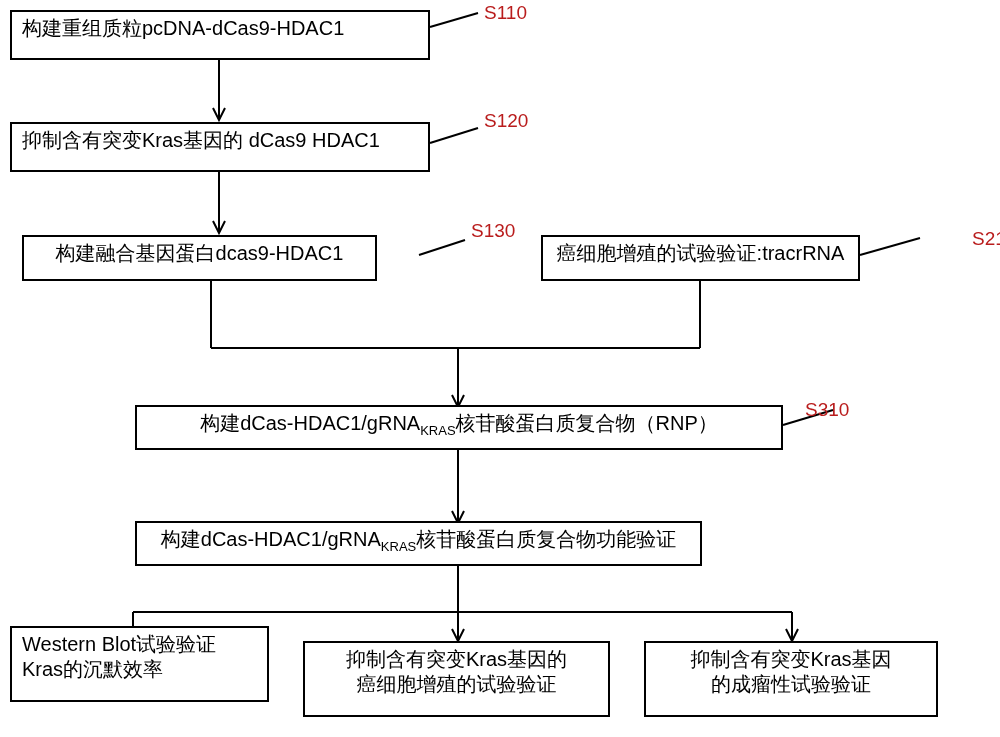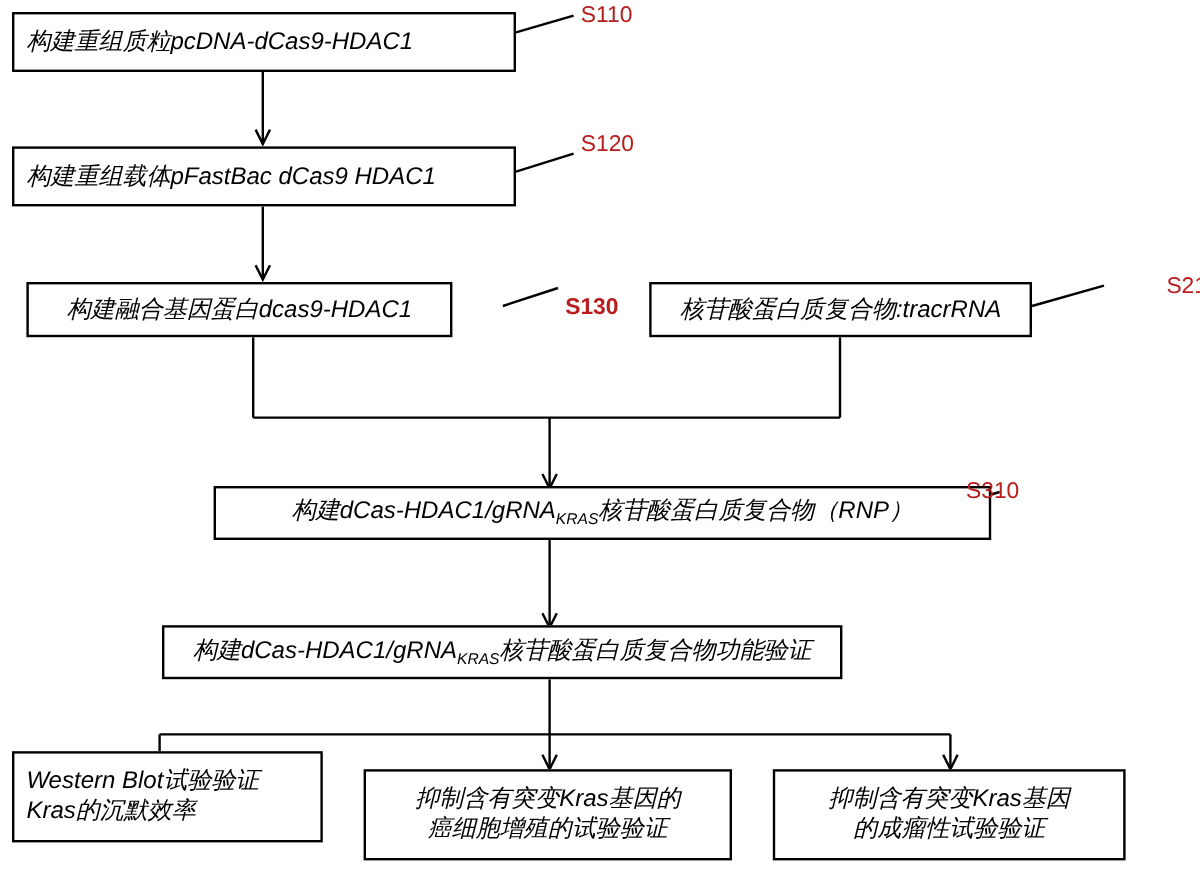--- a/index.html
+++ b/index.html
@@ -16,28 +16,26 @@
     height: 737px;
     background: #ffffff;
     overflow: hidden;
   }
   .node {
     position: absolute;
     box-sizing: border-box;
     border: 2px solid #000000;
     background: #ffffff;
     display: flex;
-    align-items: center;
     justify-content: center;
     text-align: center;
     color: #000000;
     font-size: 20px;
     line-height: 1.25;
     padding: 4px 10px;
-    font-style: italic;
   }
   .node.left {
     justify-content: flex-start;
     text-align: left;
   }
   .node .txt {
     white-space: pre-line;
   }
   .sub {
     font-size: 13px;
@@ -103,35 +101,35 @@
     <line x1="792" y1="612" x2="792" y2="639"></line>
     <polyline points="786,629 792,641 798,629" fill="#000"></polyline>
   </svg>
 
   <div class="node left" style="left:10px; top:10px; width:420px; height:50px;">
     <span class="txt">构建重组质粒pcDNA-dCas9-HDAC1</span>
   </div>
   <div class="tag" style="left:484px; top:2px;">S110</div>
 
   <div class="node left" style="left:10px; top:122px; width:420px; height:50px;">
-    <span class="txt">构建重组载体pFastBac dCas9 HDAC1</span>
+    <span class="txt">抑制含有突变Kras基因的 dCas9 HDAC1</span>
   </div>
   <div class="tag" style="left:484px; top:110px;">S120</div>
 
   <div class="node" style="left:22px; top:235px; width:355px; height:46px;">
     <span class="txt">构建融合基因蛋白dcas9-HDAC1</span>
   </div>
-  <div class="tag" style="left:471px; top:246px;font-weight:bold;">S130</div>
+  <div class="tag" style="left:471px; top:220px;">S130</div>
 
   <div class="node" style="left:541px; top:235px; width:319px; height:46px;">
-    <span class="txt">核苷酸蛋白质复合物:tracrRNA</span>
+    <span class="txt">癌细胞增殖的试验验证:tracrRNA</span>
   </div>
   <div class="tag" style="left:972px; top:228px;">S210</div>
 
-  <div class="node" style="left:135px; top:405px; width:648px; height:45px;margin-left:43px;">
+  <div class="node" style="left:135px; top:405px; width:648px; height:45px;">
     <span class="txt"><span>构建dCas-HDAC1/gRNA</span><span class="sub">KRAS</span><span>核苷酸蛋白质复合物（RNP）</span></span>
   </div>
   <div class="tag" style="left:805px; top:399px;">S310</div>
 
   <div class="node" style="left:135px; top:521px; width:567px; height:45px;">
     <span class="txt"><span>构建dCas-HDAC1/gRNA</span><span class="sub">KRAS</span><span>核苷酸蛋白质复合物功能验证</span></span>
   </div>
 
   <div class="node left" style="left:10px; top:626px; width:259px; height:76px;">
     <span class="txt">Western Blot试验验证

